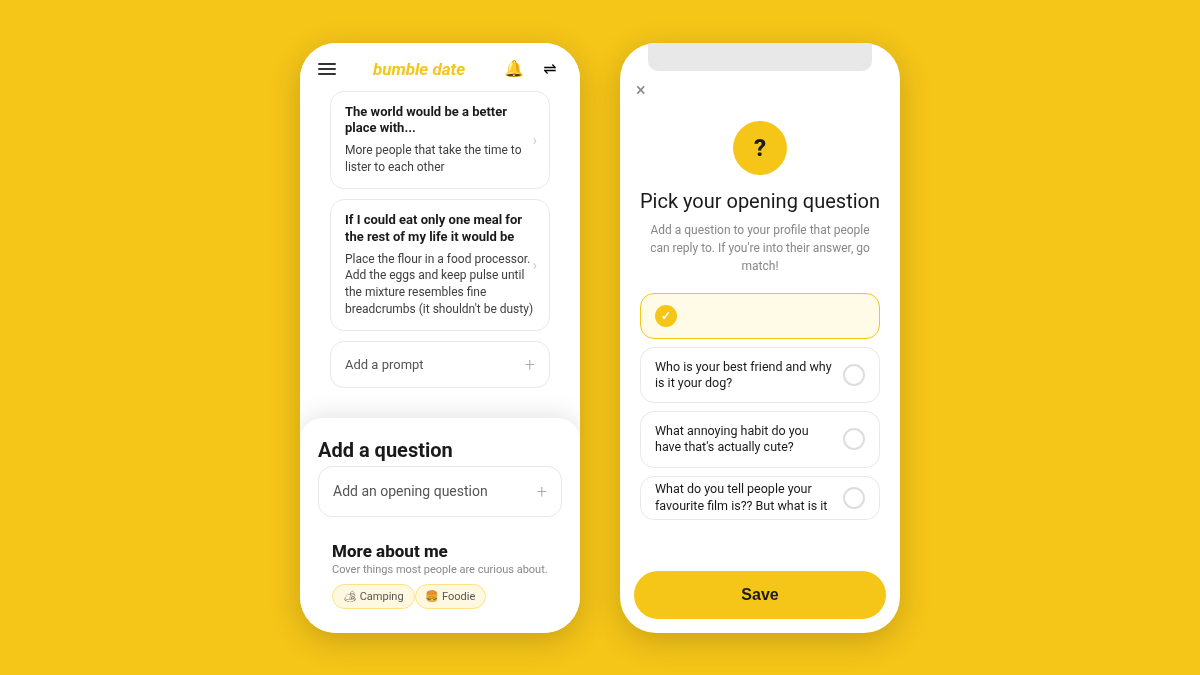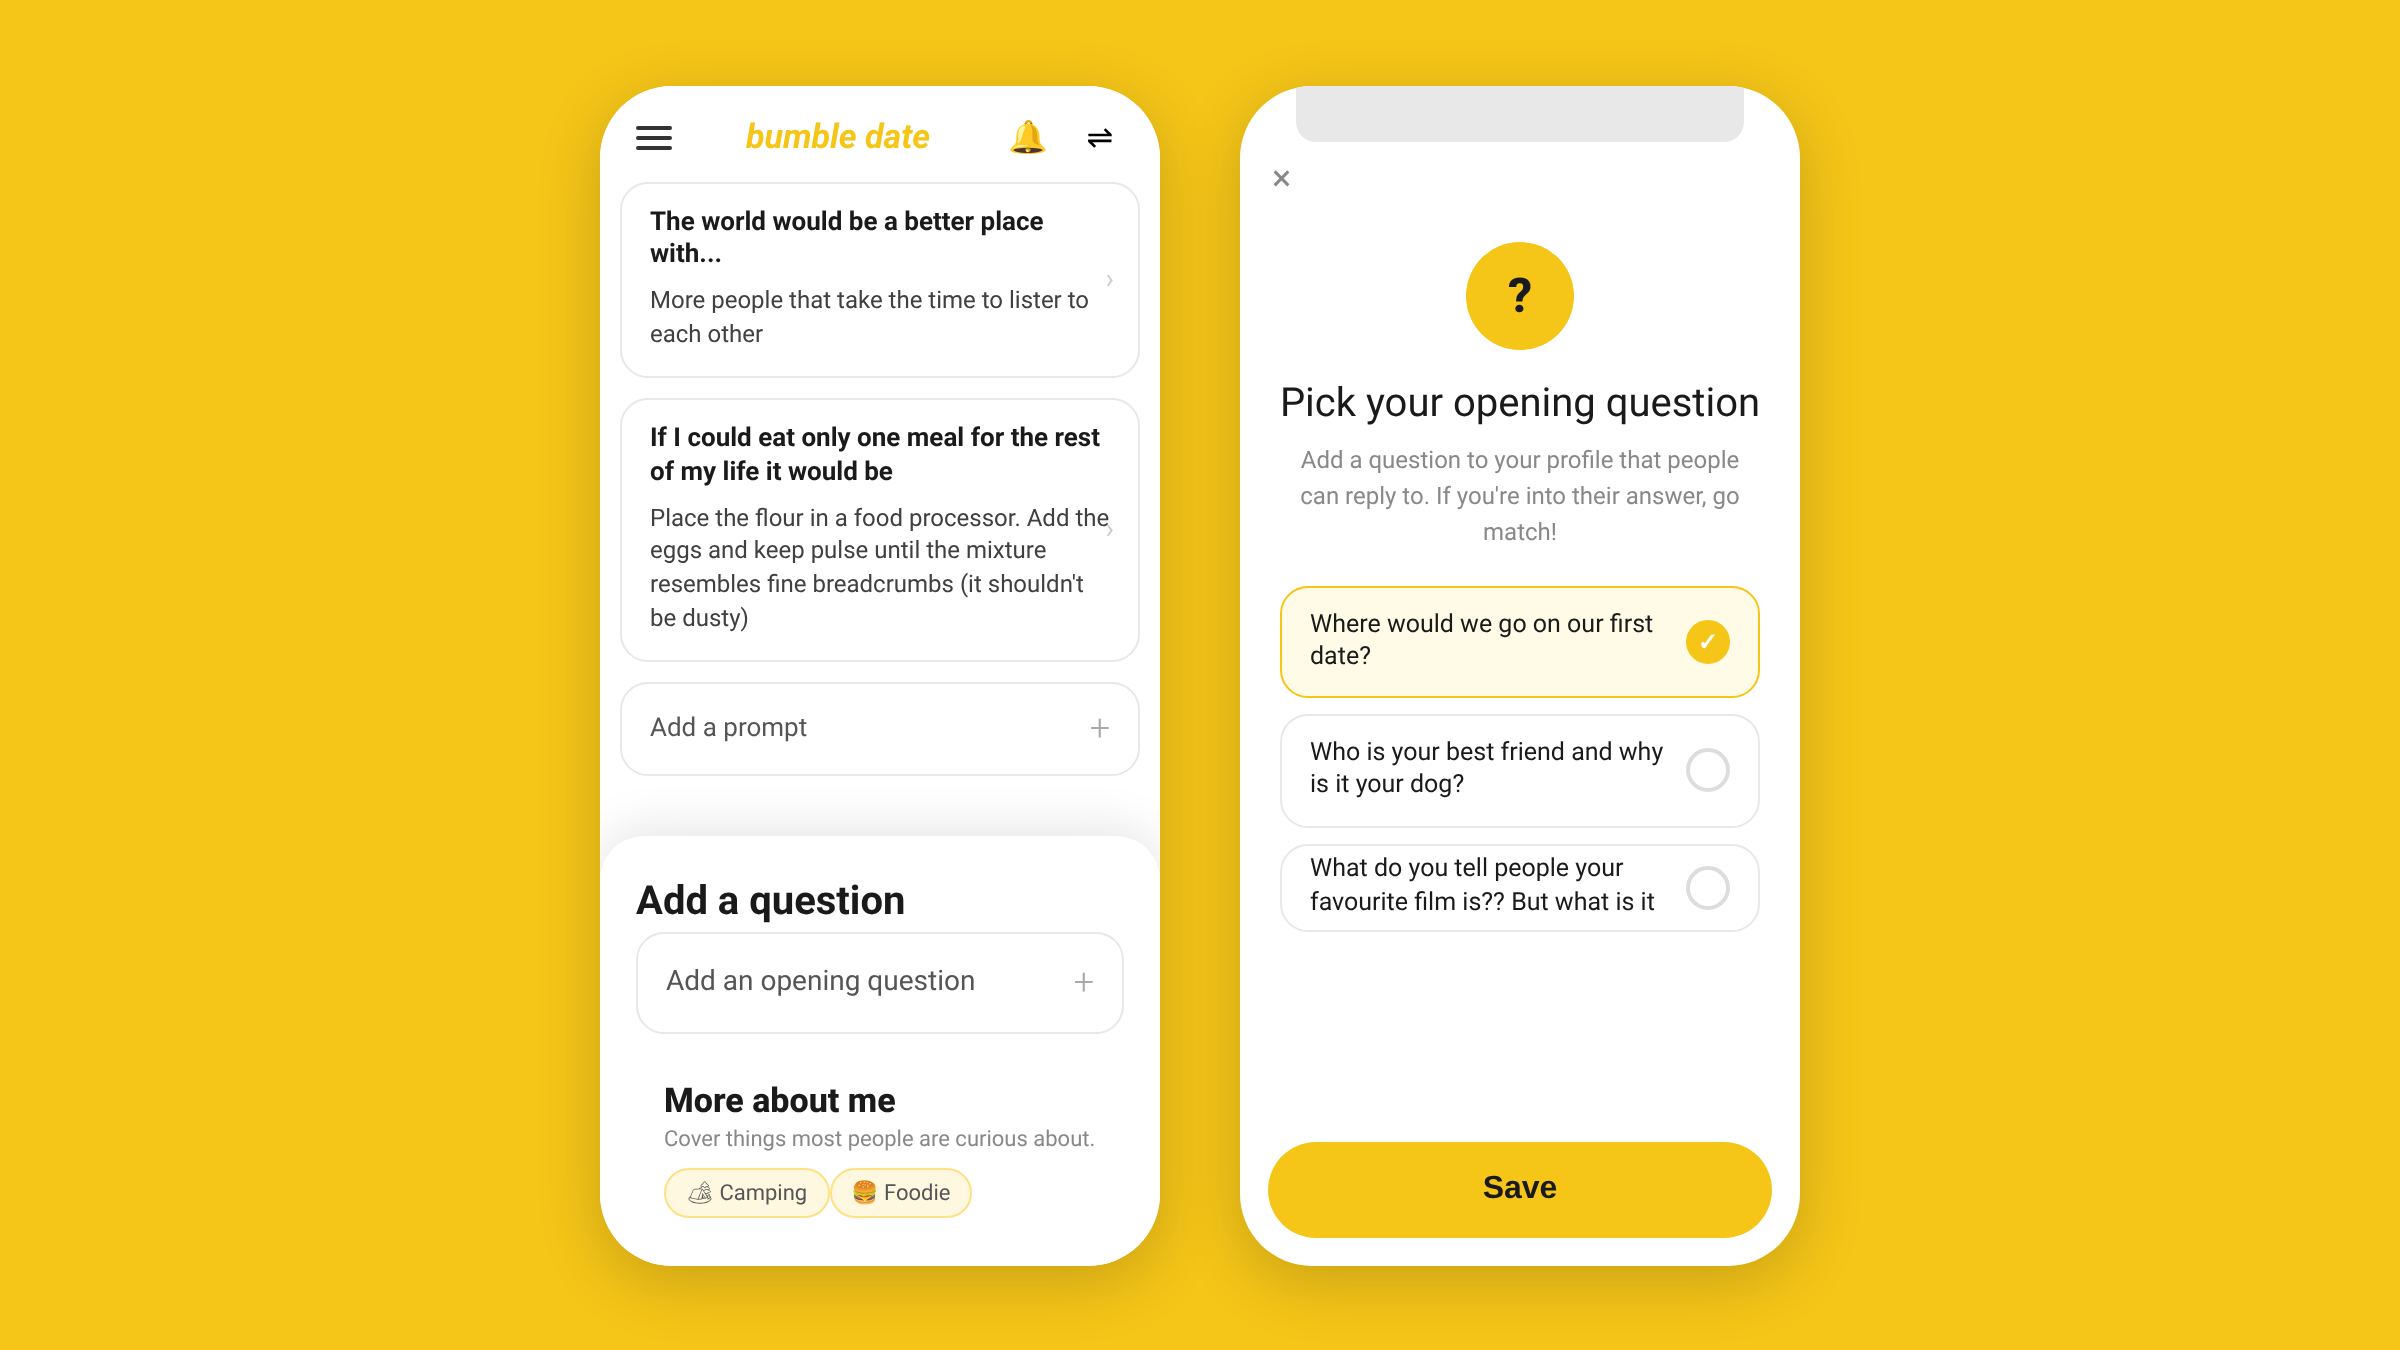--- a/index.html
+++ b/index.html
@@ -74,21 +74,21 @@
       display: block;
       width: 18px;
       height: 2px;
       background: #333;
       border-radius: 2px;
     }
 
     .phone-scroll {
       flex: 1;
       overflow: hidden;
-      padding: 0 10px;
+      padding: 0 30px;
       display: flex;
       flex-direction: column;
       gap: 10px;
     }
 
     .prompt-card {
       background: #fff;
       border: 1.5px solid #e8e8e8;
       border-radius: 14px;
       padding: 12px 14px;
@@ -407,29 +407,32 @@
   <div class="right-content">
     <div class="question-icon">
       <span style="font-weight:800; color:#1a1a1a; font-size:24px;">?</span>
     </div>
     <div class="pick-title">Pick your opening question</div>
     <div class="pick-subtitle">Add a question to your profile that people can reply to. If you're into their answer, go match!</div>
 
     <div class="question-list">
 
       <div class="question-option selected">
-        <span class="question-option-text">Where would we go on our first date?</span>
         <div class="radio-btn checked"></div>
       </div>
 
       <div class="question-option">
         <span class="question-option-text">Who is your best friend and why is it your dog?</span>
         <div class="radio-btn"></div>
       </div>
 
+      <div class="question-option">
+        <span class="question-option-text">What annoying habit do you have that's actually cute?</span>
+        <div class="radio-btn"></div>
+      </div>
 
       <div class="question-option" style="height:44px; overflow:hidden;">
         <span class="question-option-text">What do you tell people your favourite film is?? But what is it</span>
         <div class="radio-btn"></div>
       </div>
     </div>
   </div>
 
   <button class="save-btn">Save</button>
 </div>

